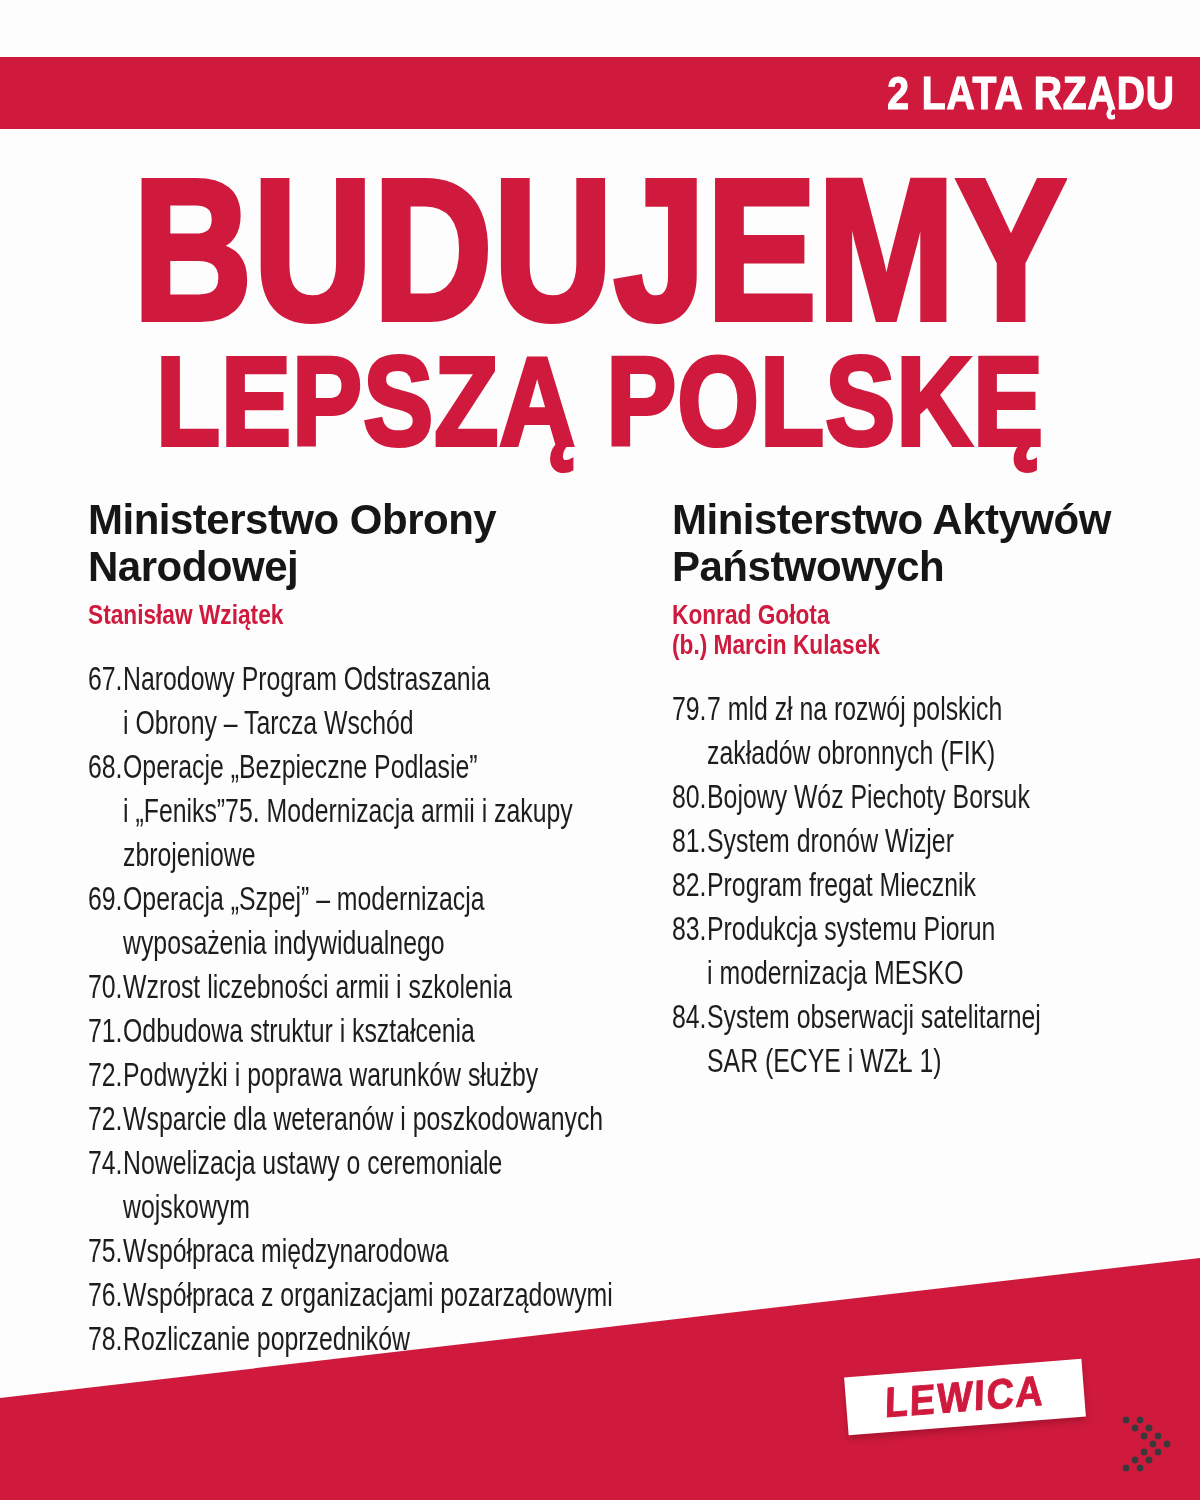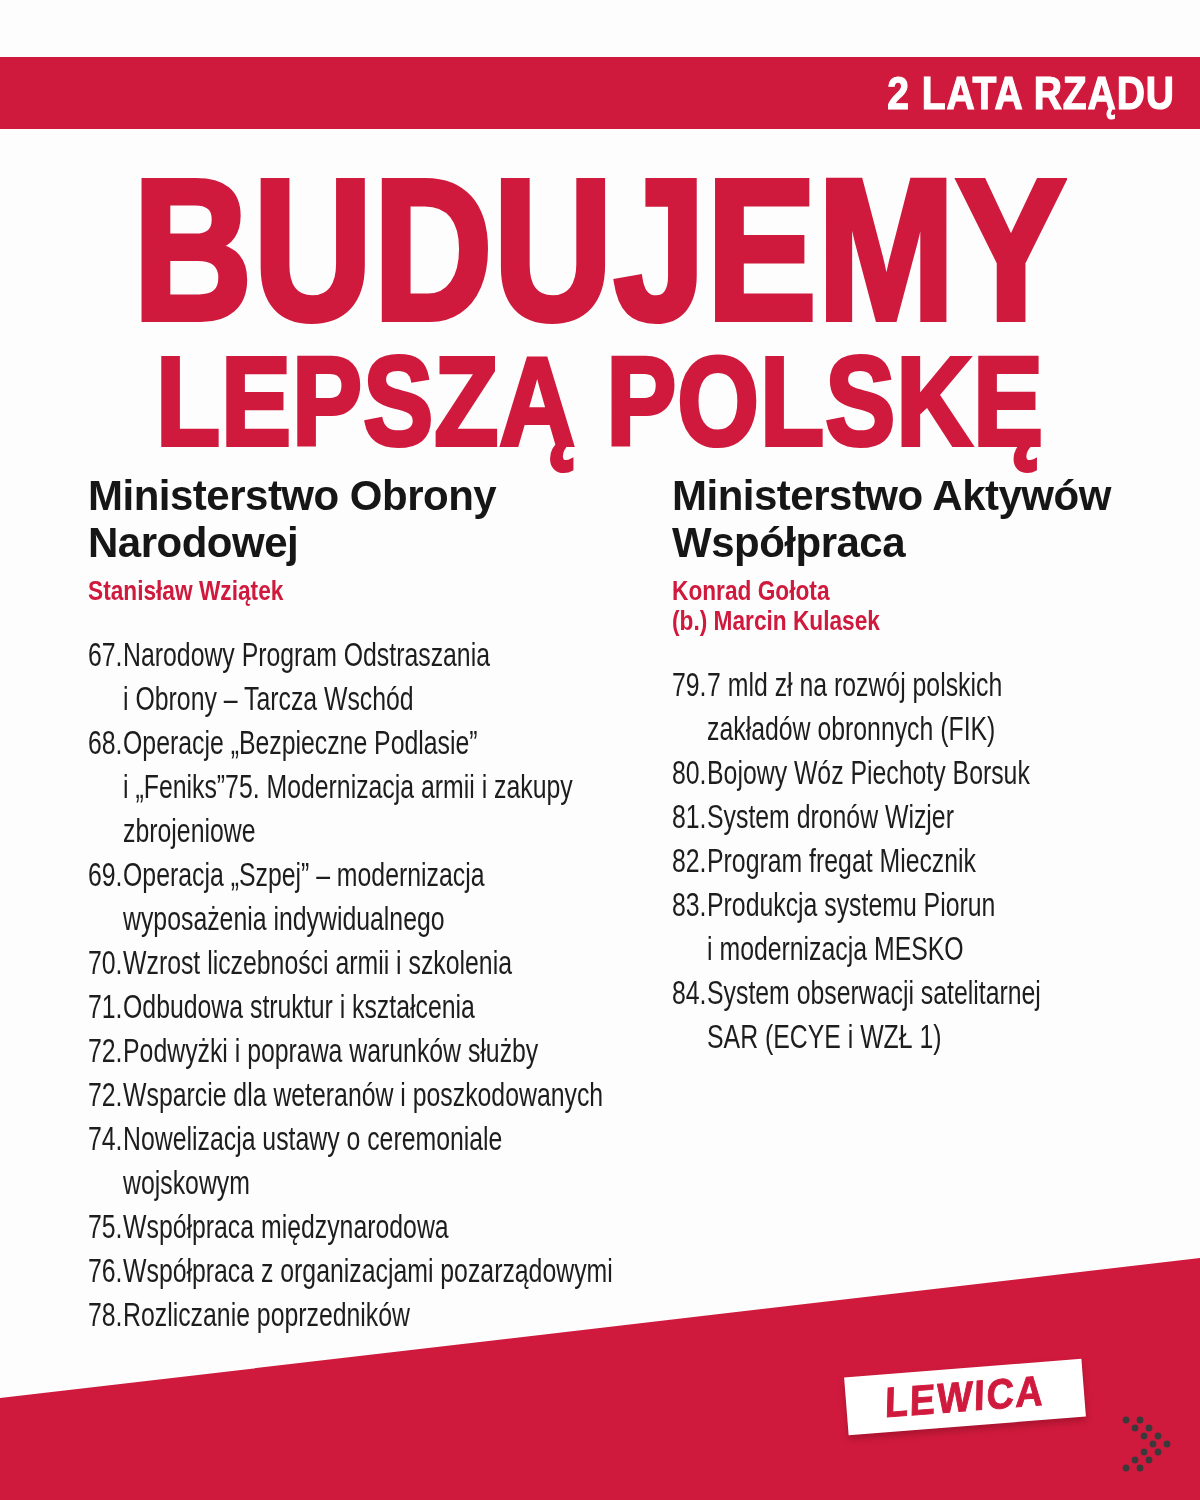--- a/index.html
+++ b/index.html
@@ -30,21 +30,21 @@
     -webkit-text-stroke:5px #d01a3d;
     transform:scaleY(1.22);transform-origin:center top;
   }
   .title-line2{
     top:338px;font-size:105px;line-height:105px;letter-spacing:1px;
     -webkit-text-stroke:3.5px #d01a3d;
     transform:scaleY(1.2);transform-origin:center top;
   }
 
   
-  .col{position:absolute;top:472px;}
+  .col{position:absolute;top:496px;}
   .col-left{left:88px;width:560px;}
   .col-right{left:672px;width:500px;}
   .ministry{
     font-size:42px;font-weight:800;line-height:47px;color:#161616;
     letter-spacing:-0.5px;white-space:pre-line;
   }
   .ministers{
     margin-top:10px;font-size:27px;font-weight:700;line-height:30px;
     color:#d01a3d;white-space:pre-line;
     transform:scaleX(.84);transform-origin:left top;
@@ -142,21 +142,21 @@
       </div>
     <div class="item">
         <span class="num">78.</span>
         <span class="txt">Rozliczanie poprzedników</span>
       </div>
   </div>
 </div>
 
 <div class="col col-right">
   <div class="ministry">Ministerstwo Aktywów
-Współpraca</div>
+Państwowych</div>
   <div class="ministers">Konrad Gołota
 (b.) Marcin Kulasek</div>
   <div class="items">
     <div class="item">
         <span class="num">79.</span>
         <span class="txt">7 mld zł na rozwój polskich
 zakładów obronnych (FIK)</span>
       </div>
     <div class="item">
         <span class="num">80.</span>

